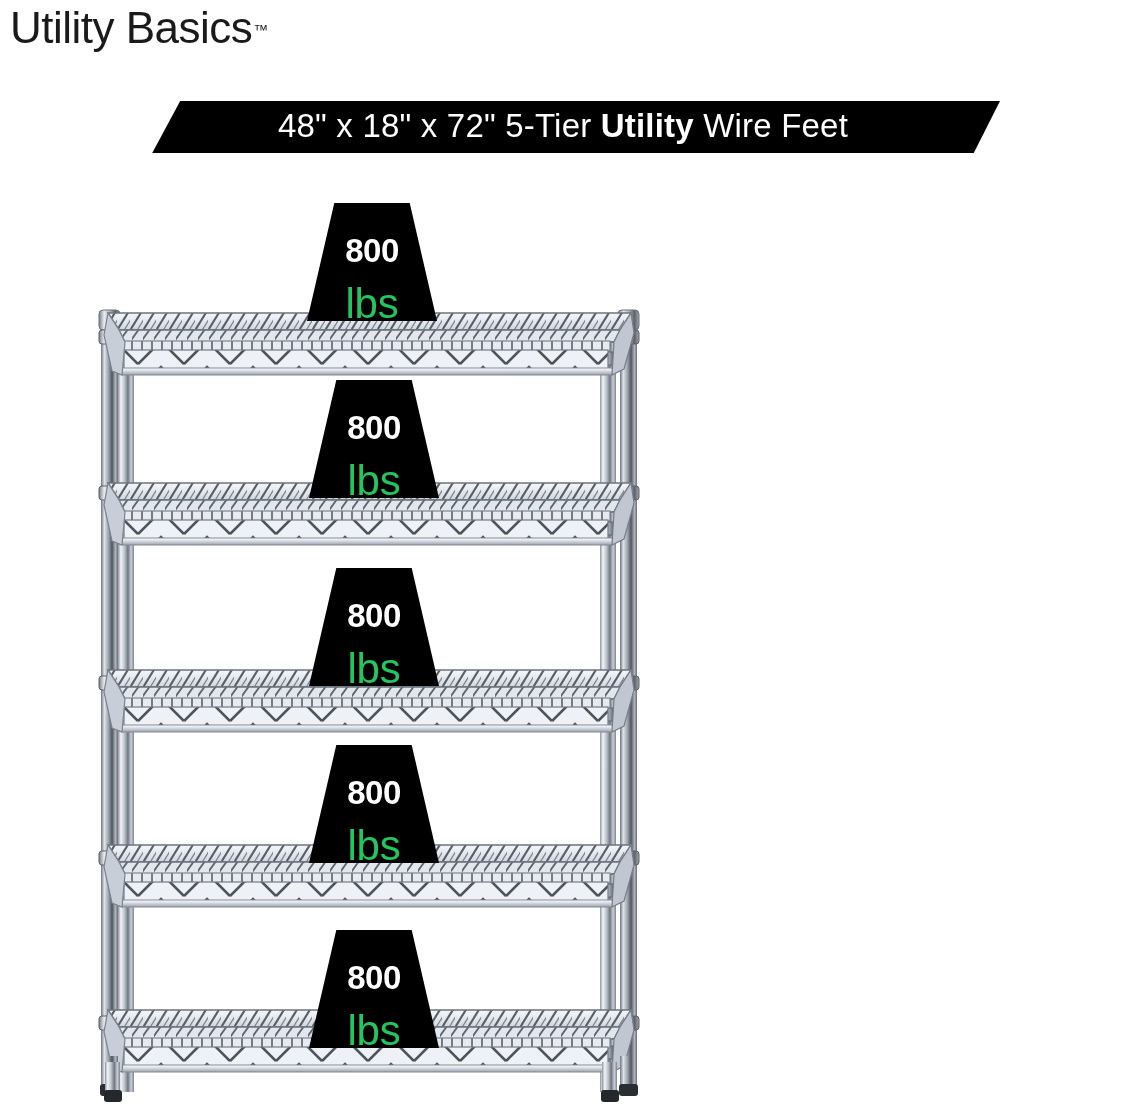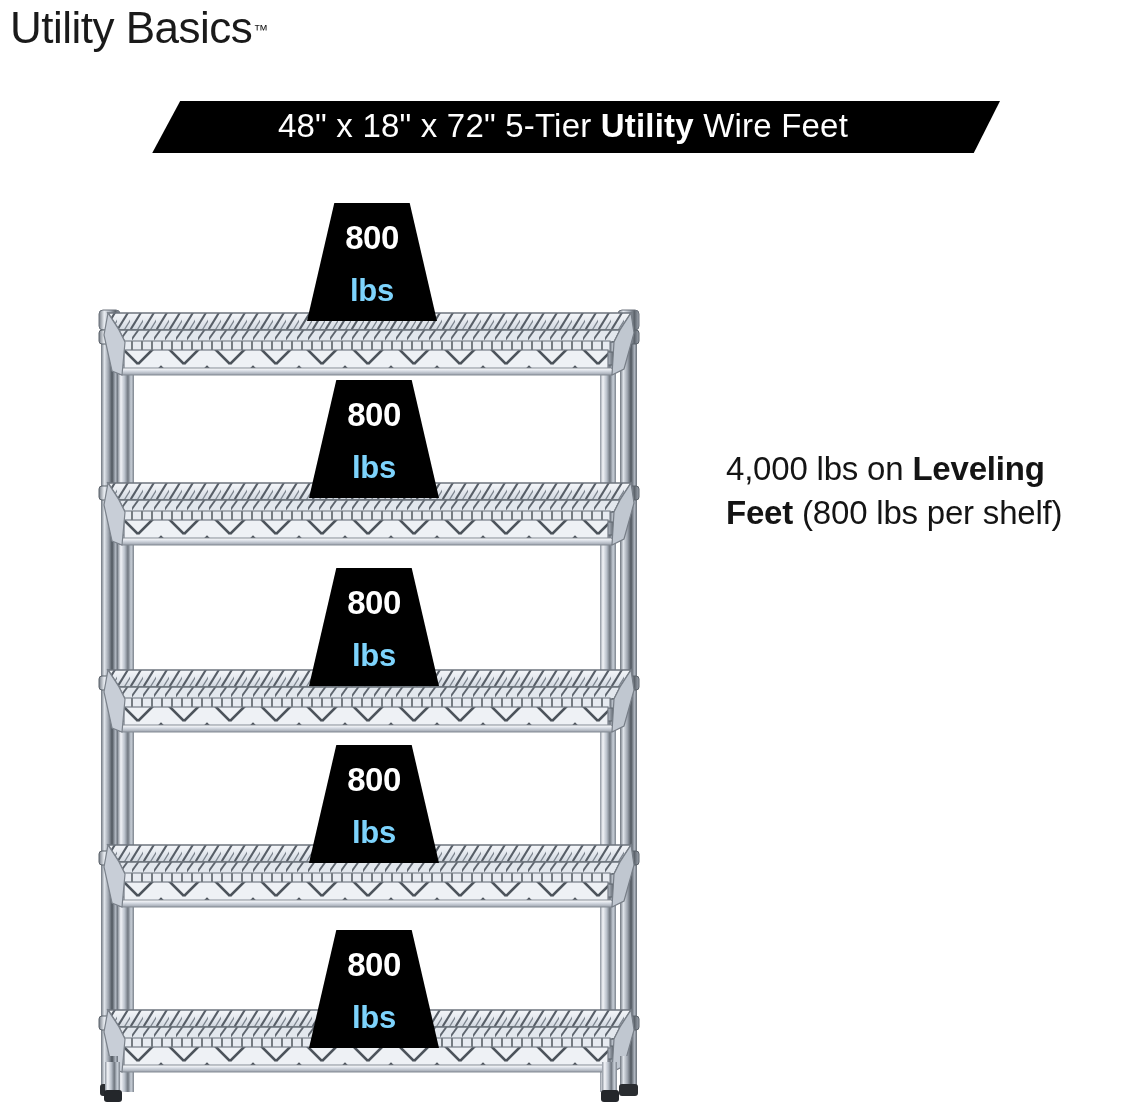--- a/index.html
+++ b/index.html
@@ -96,36 +96,36 @@
 
   
   .badge {
     position: absolute;
     background: #000000;
     -webkit-clip-path: polygon(21% 0%, 79% 0%, 100% 100%, 0% 100%);
     clip-path: polygon(21% 0%, 79% 0%, 100% 100%, 0% 100%);
     display: flex;
     flex-direction: column;
     align-items: center;
-    justify-content: flex-start;
+    justify-content: flex-end;
     box-sizing: border-box;
     padding-top: 17px;
   }
   .badge .num {
     color: #ffffff;
     font-size: 33px;
     line-height: 36px;
     font-weight: 700;
     letter-spacing: -0.5px;
   }
   .badge .unit {
-    color: #7dd3fc;
-    font-size: 31px;
+    color: #22c55e;
+    font-size: 42px;
     line-height: 34px;
-    font-weight: 700;
+    font-weight: 400;
     margin-top: 18px;
     letter-spacing: -0.3px;
   }
 </style>
 </head>
 <body>
 
 <div id="brand">
   <span id="brand-text">Utility Basics</span>
   <span id="brand-tm">™</span>
@@ -289,15 +289,14 @@
   <span class="unit">lbs</span>
 </div>
 
 <div class="badge" style="left:309px; top:930px; width:130px; height:118px;">
   <span class="num">800</span>
   <span class="unit">lbs</span>
 </div>
 
 <div id="copy">
   <div class="gap"></div>
-  <p><span>4,000 lbs on </span><b>Leveling Feet</b><span> (800 lbs per shelf)</span></p>
   <div class="gap"></div>
 </div>
 
 </body></html>

